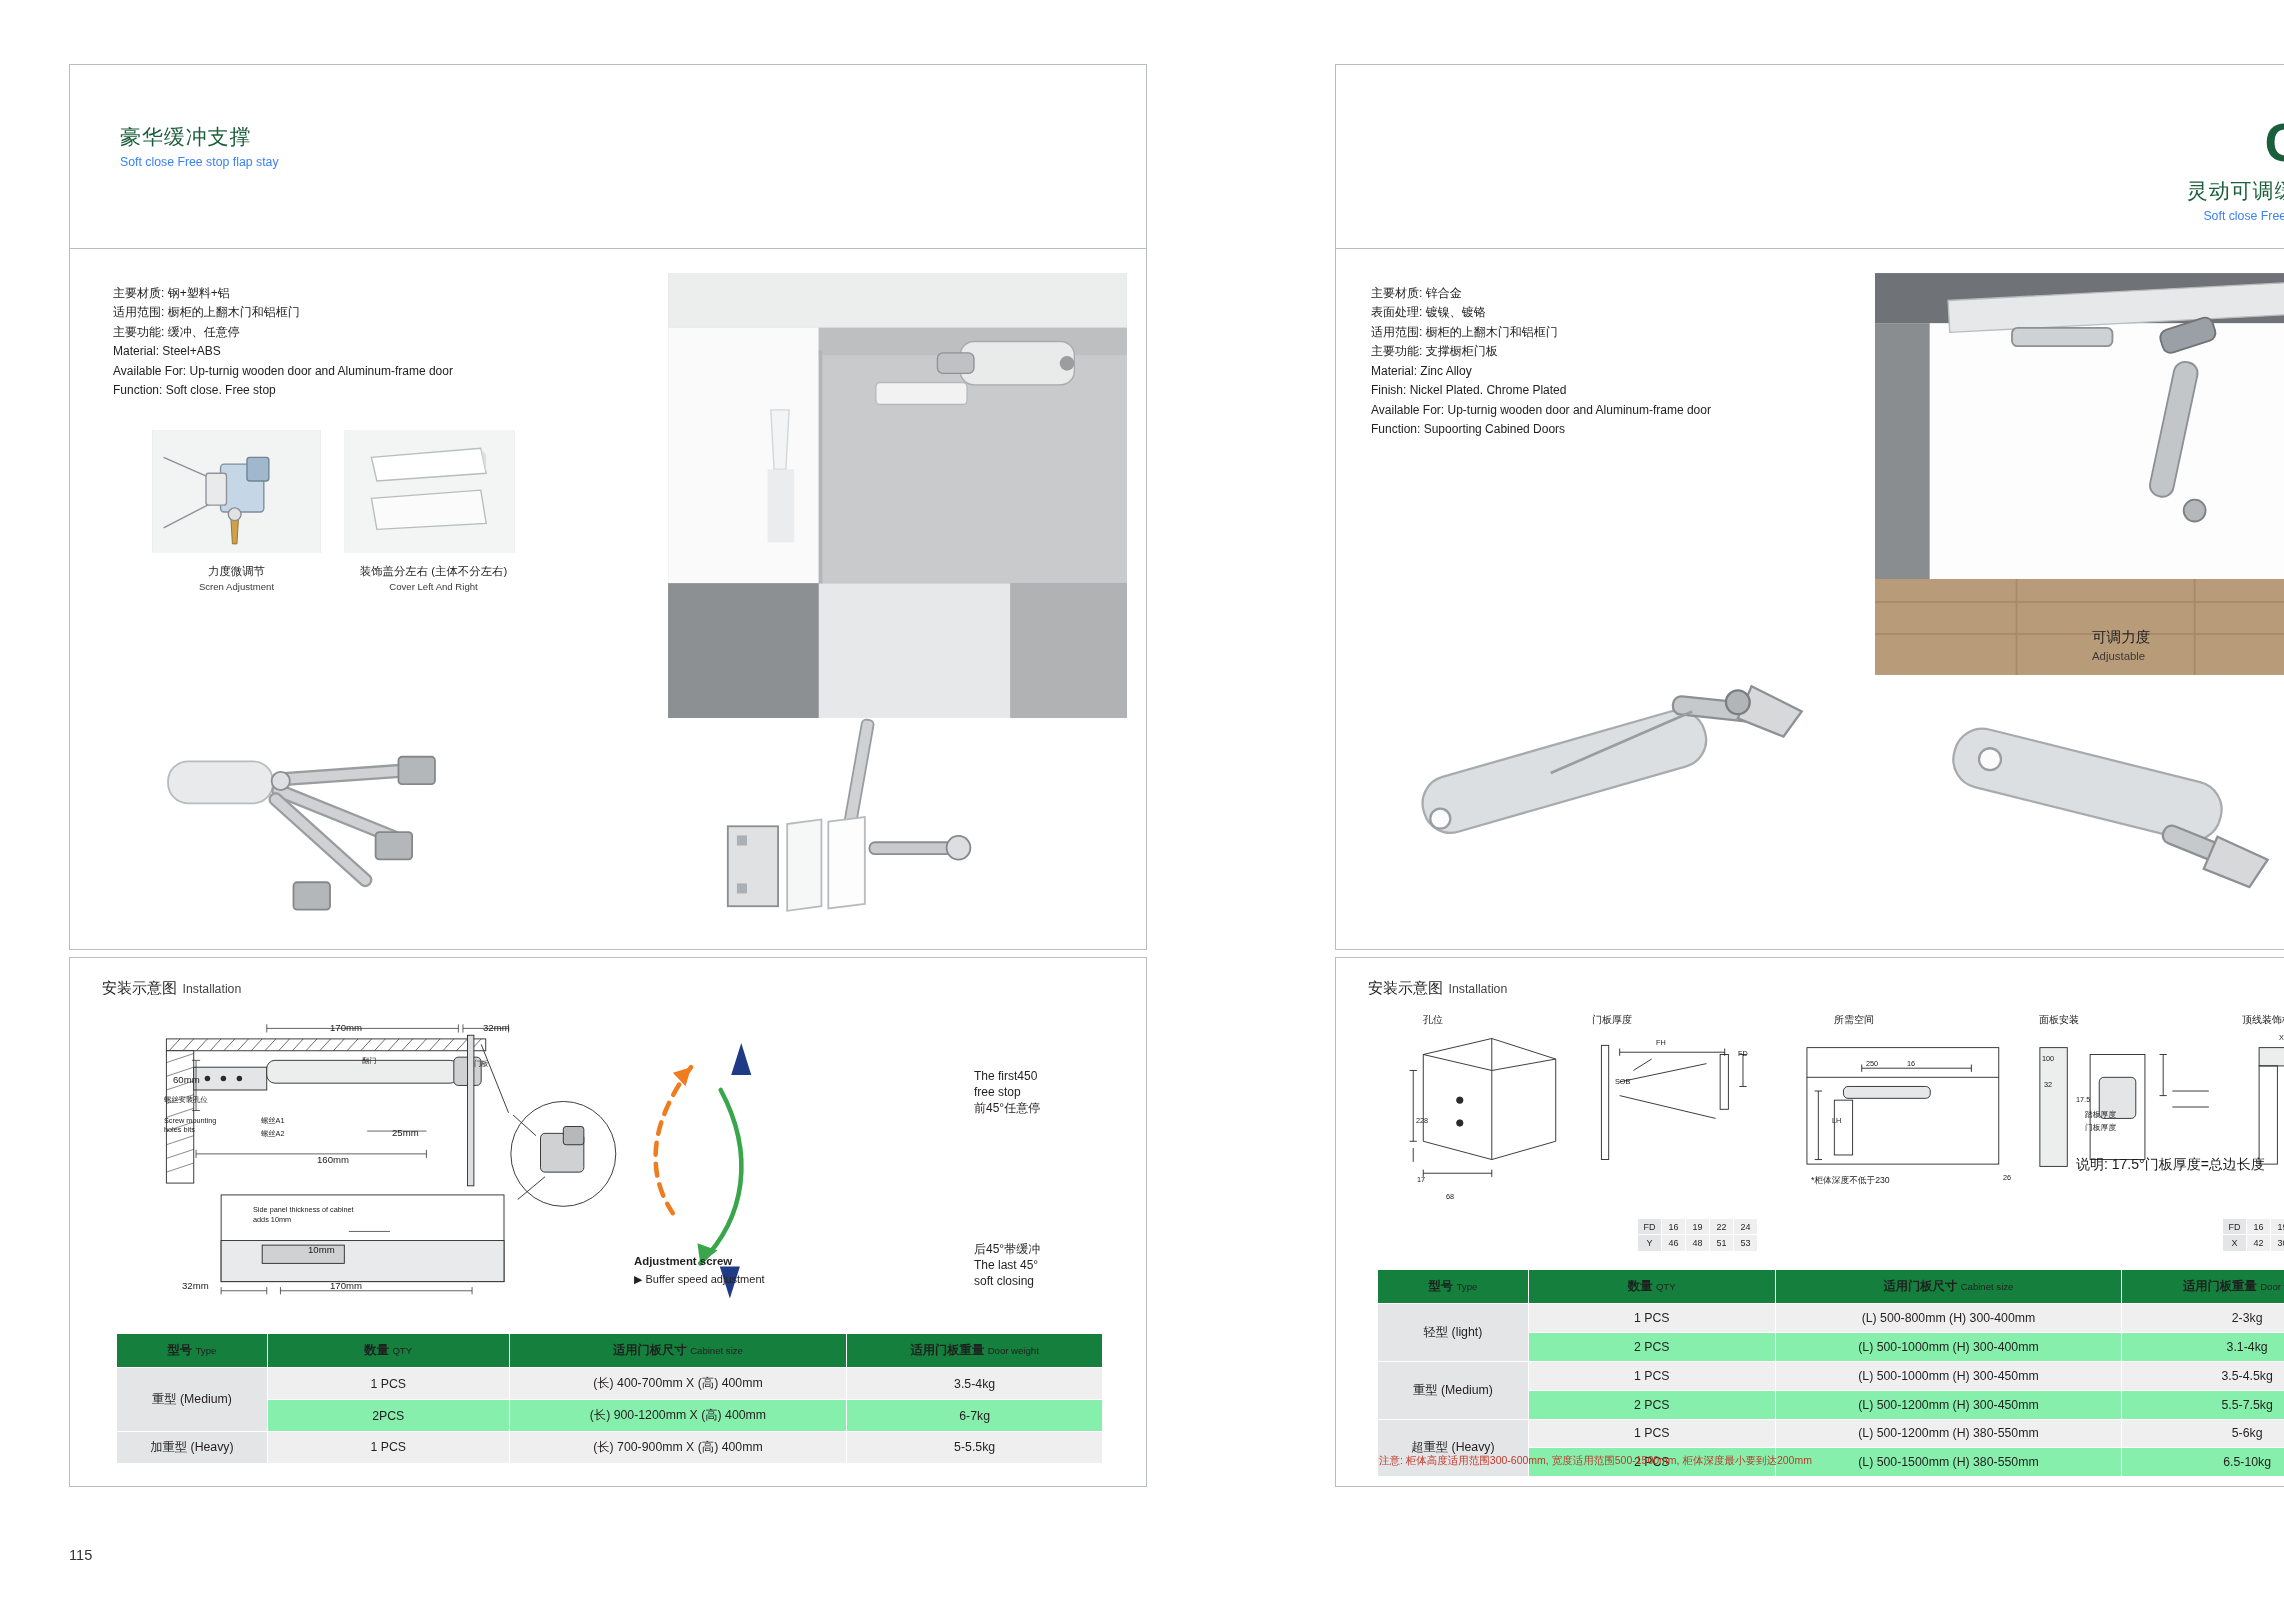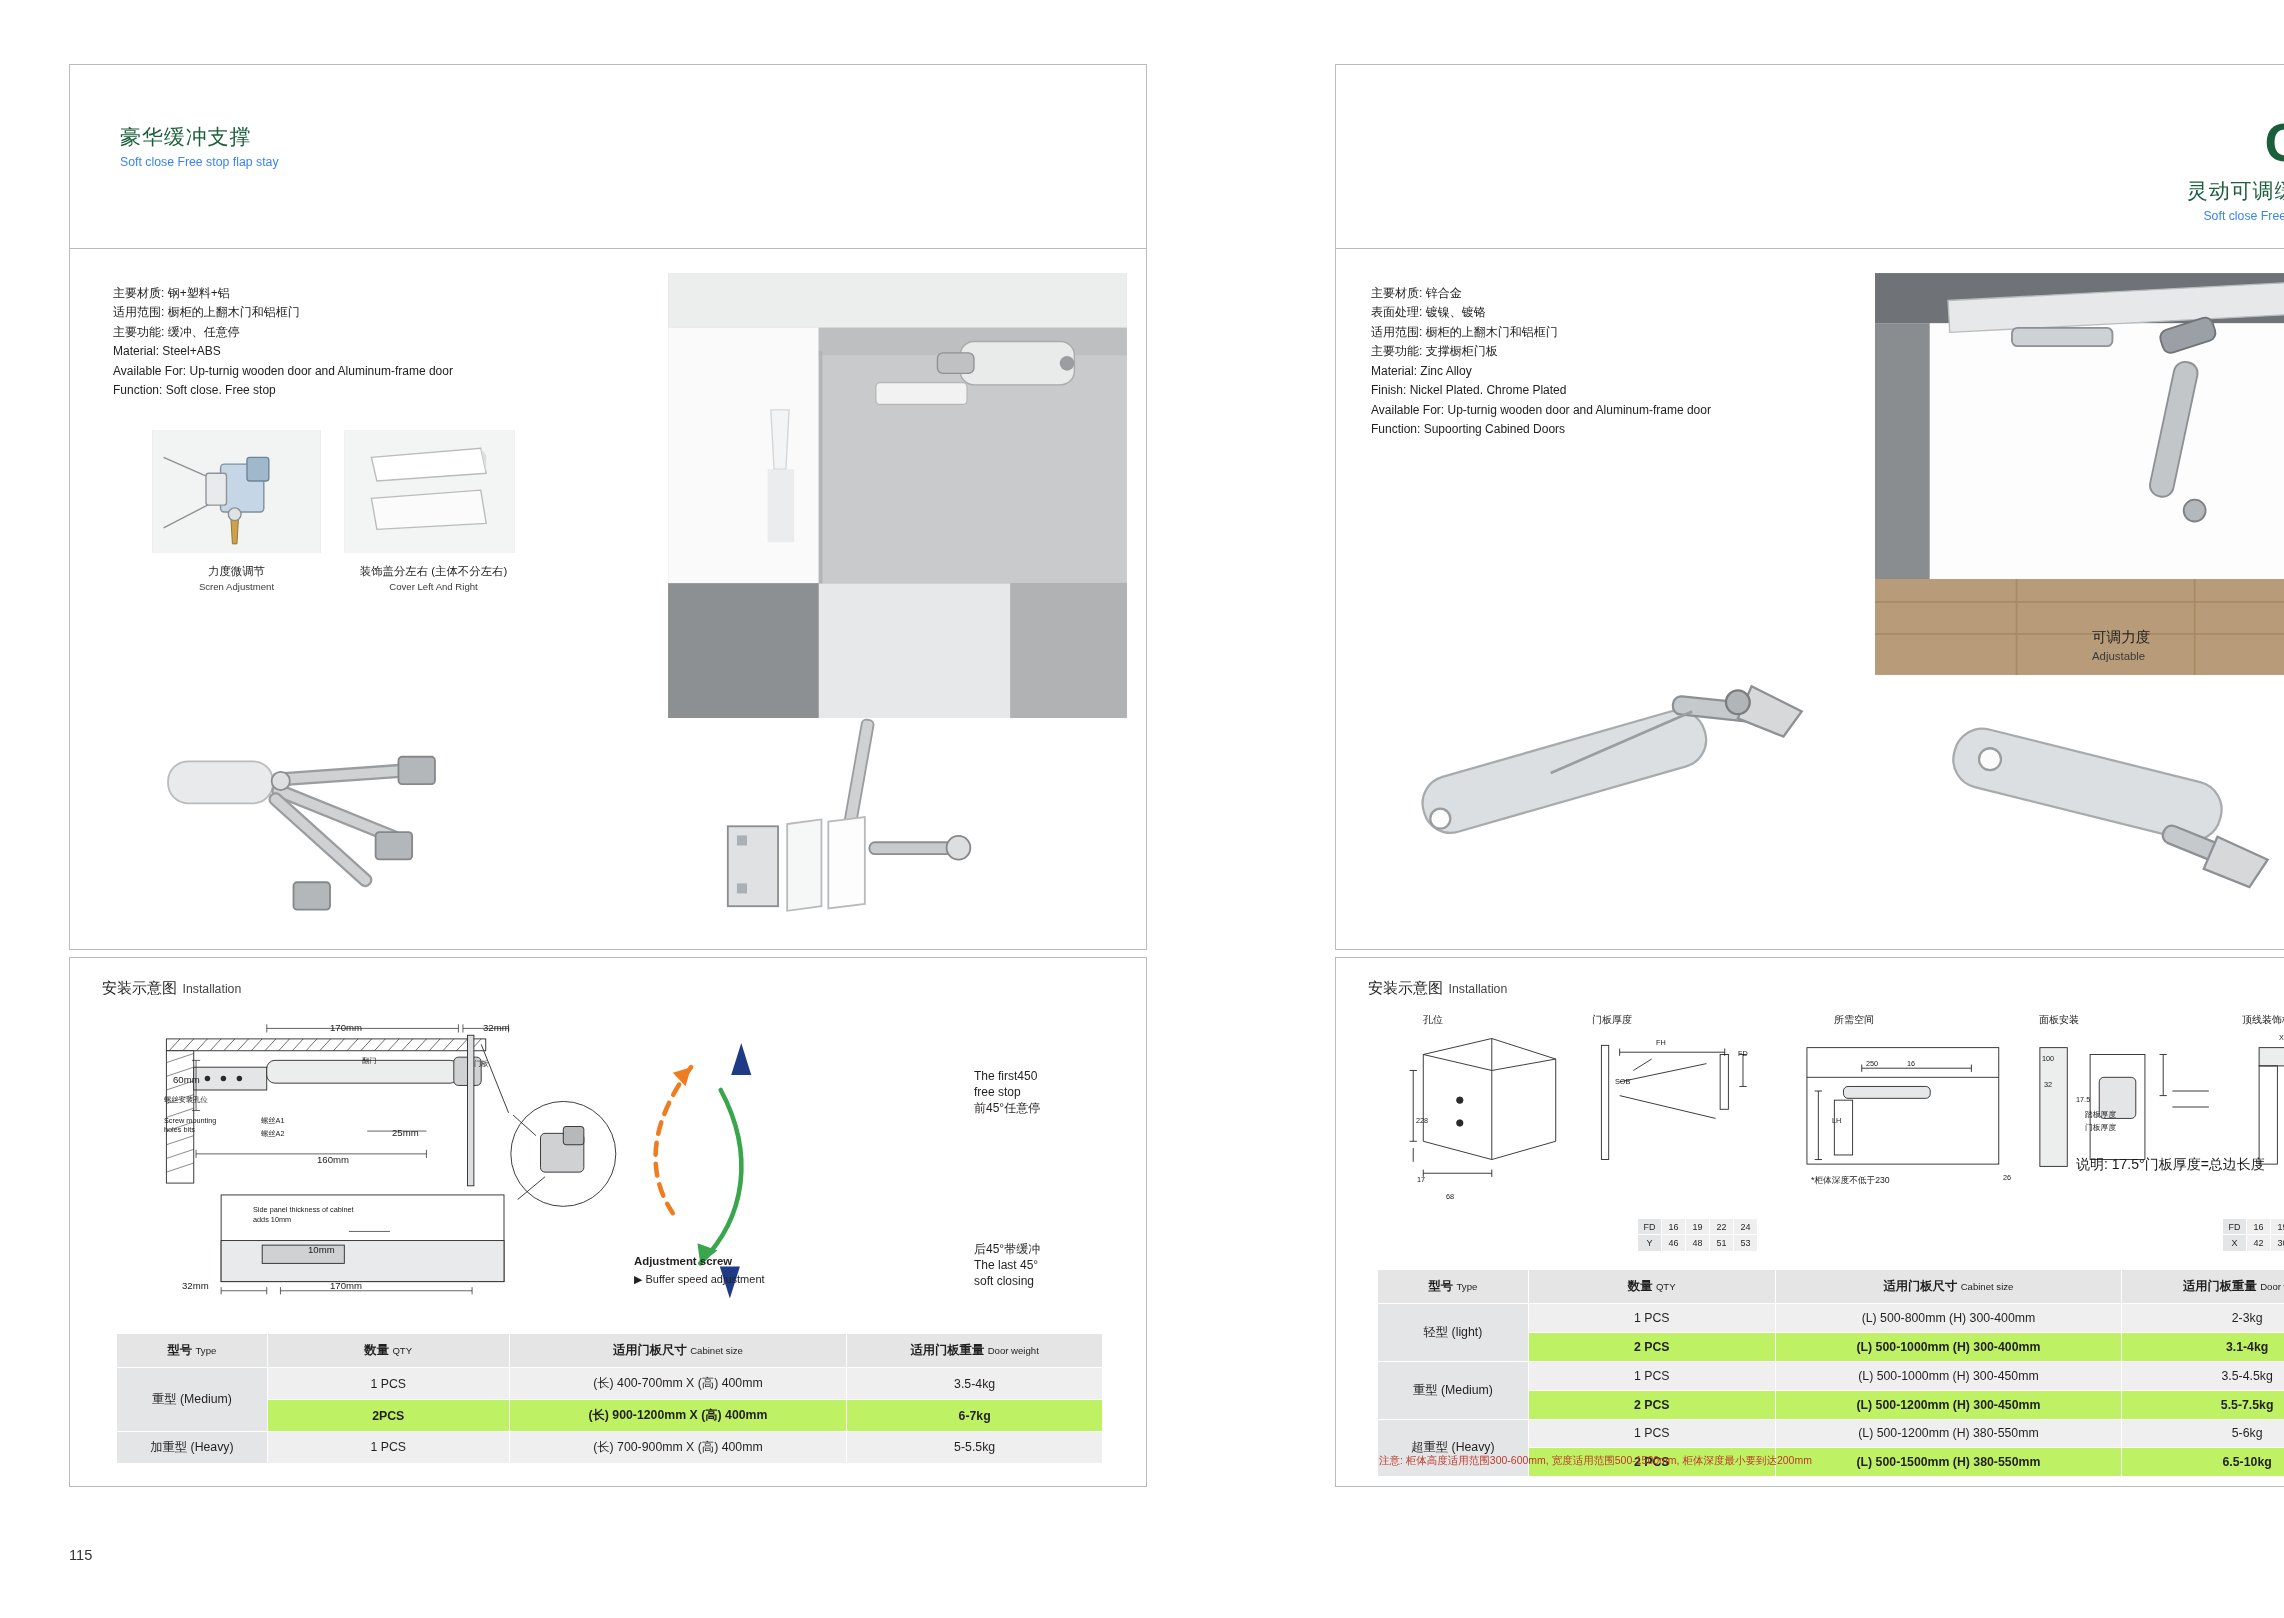--- a/index.html
+++ b/index.html
@@ -58,29 +58,29 @@
   .inst-head { position:absolute; font-size:15px; color:#1f1f1f; }
   .inst-head .en { font-size:12.3px; color:#444; margin-left:5.5px; }
 
   
   table.spec-table {
     position:absolute;
     border-collapse:collapse;
     font-size:12.3px;
   }
   table.spec-table th {
-    background:#e5e5e5; color:#1f1f1f; font-weight:bold;
+    background:#15803d; color:#1f1f1f; font-weight:bold;
     border:0.9px solid #ffffff; padding:8.2px 2.7px; text-align:center;
   }
   table.spec-table th .sm { font-weight:normal; font-size:9.6px; }
   table.spec-table td {
     border:0.9px solid #ffffff; padding:6.9px 2.7px; text-align:center;
     background:#efeff0;
   }
-  table.spec-table td.alt { background:#bef264;font-weight:bold; }
+  table.spec-table td.alt { background:#86efac; }
   table.spec-table td.rowhead { background:#e4e5e6; font-weight:normal; }
 
   .note { position:absolute; font-size:10.5px; color:#c0392b; }
 
   .pageno { position:absolute; bottom:55px; font-size:14.6px; color:#333; }
   .pageno.l { left:69px; }
 
   
   .svgbox { position:absolute; }
 

